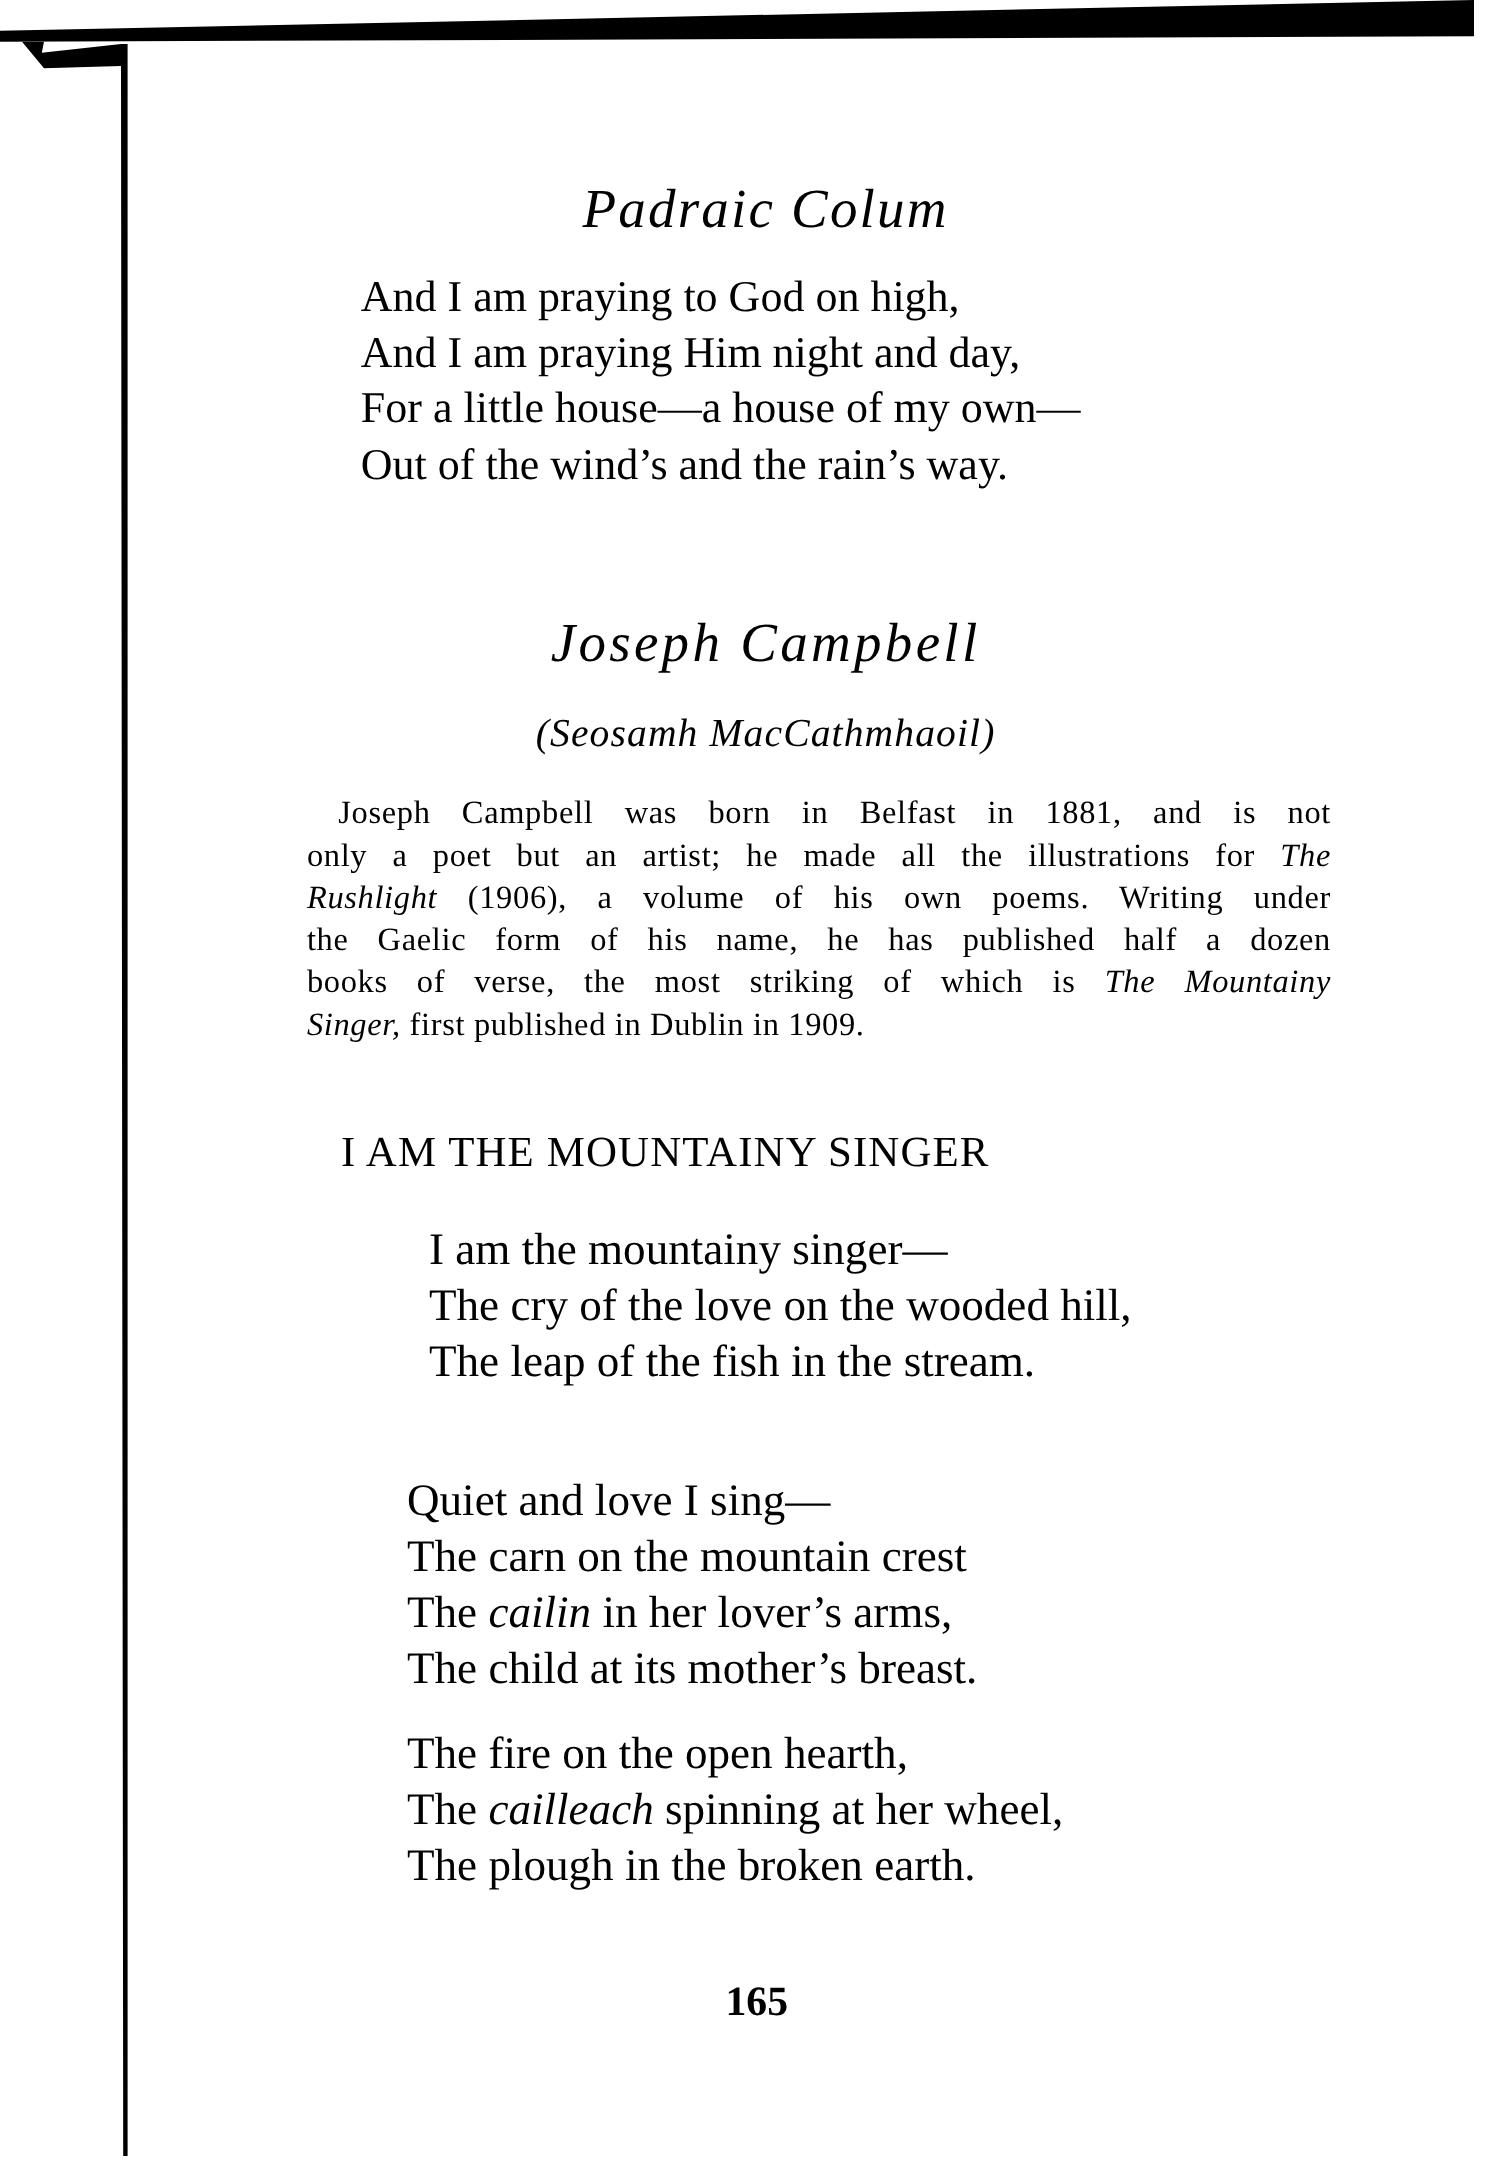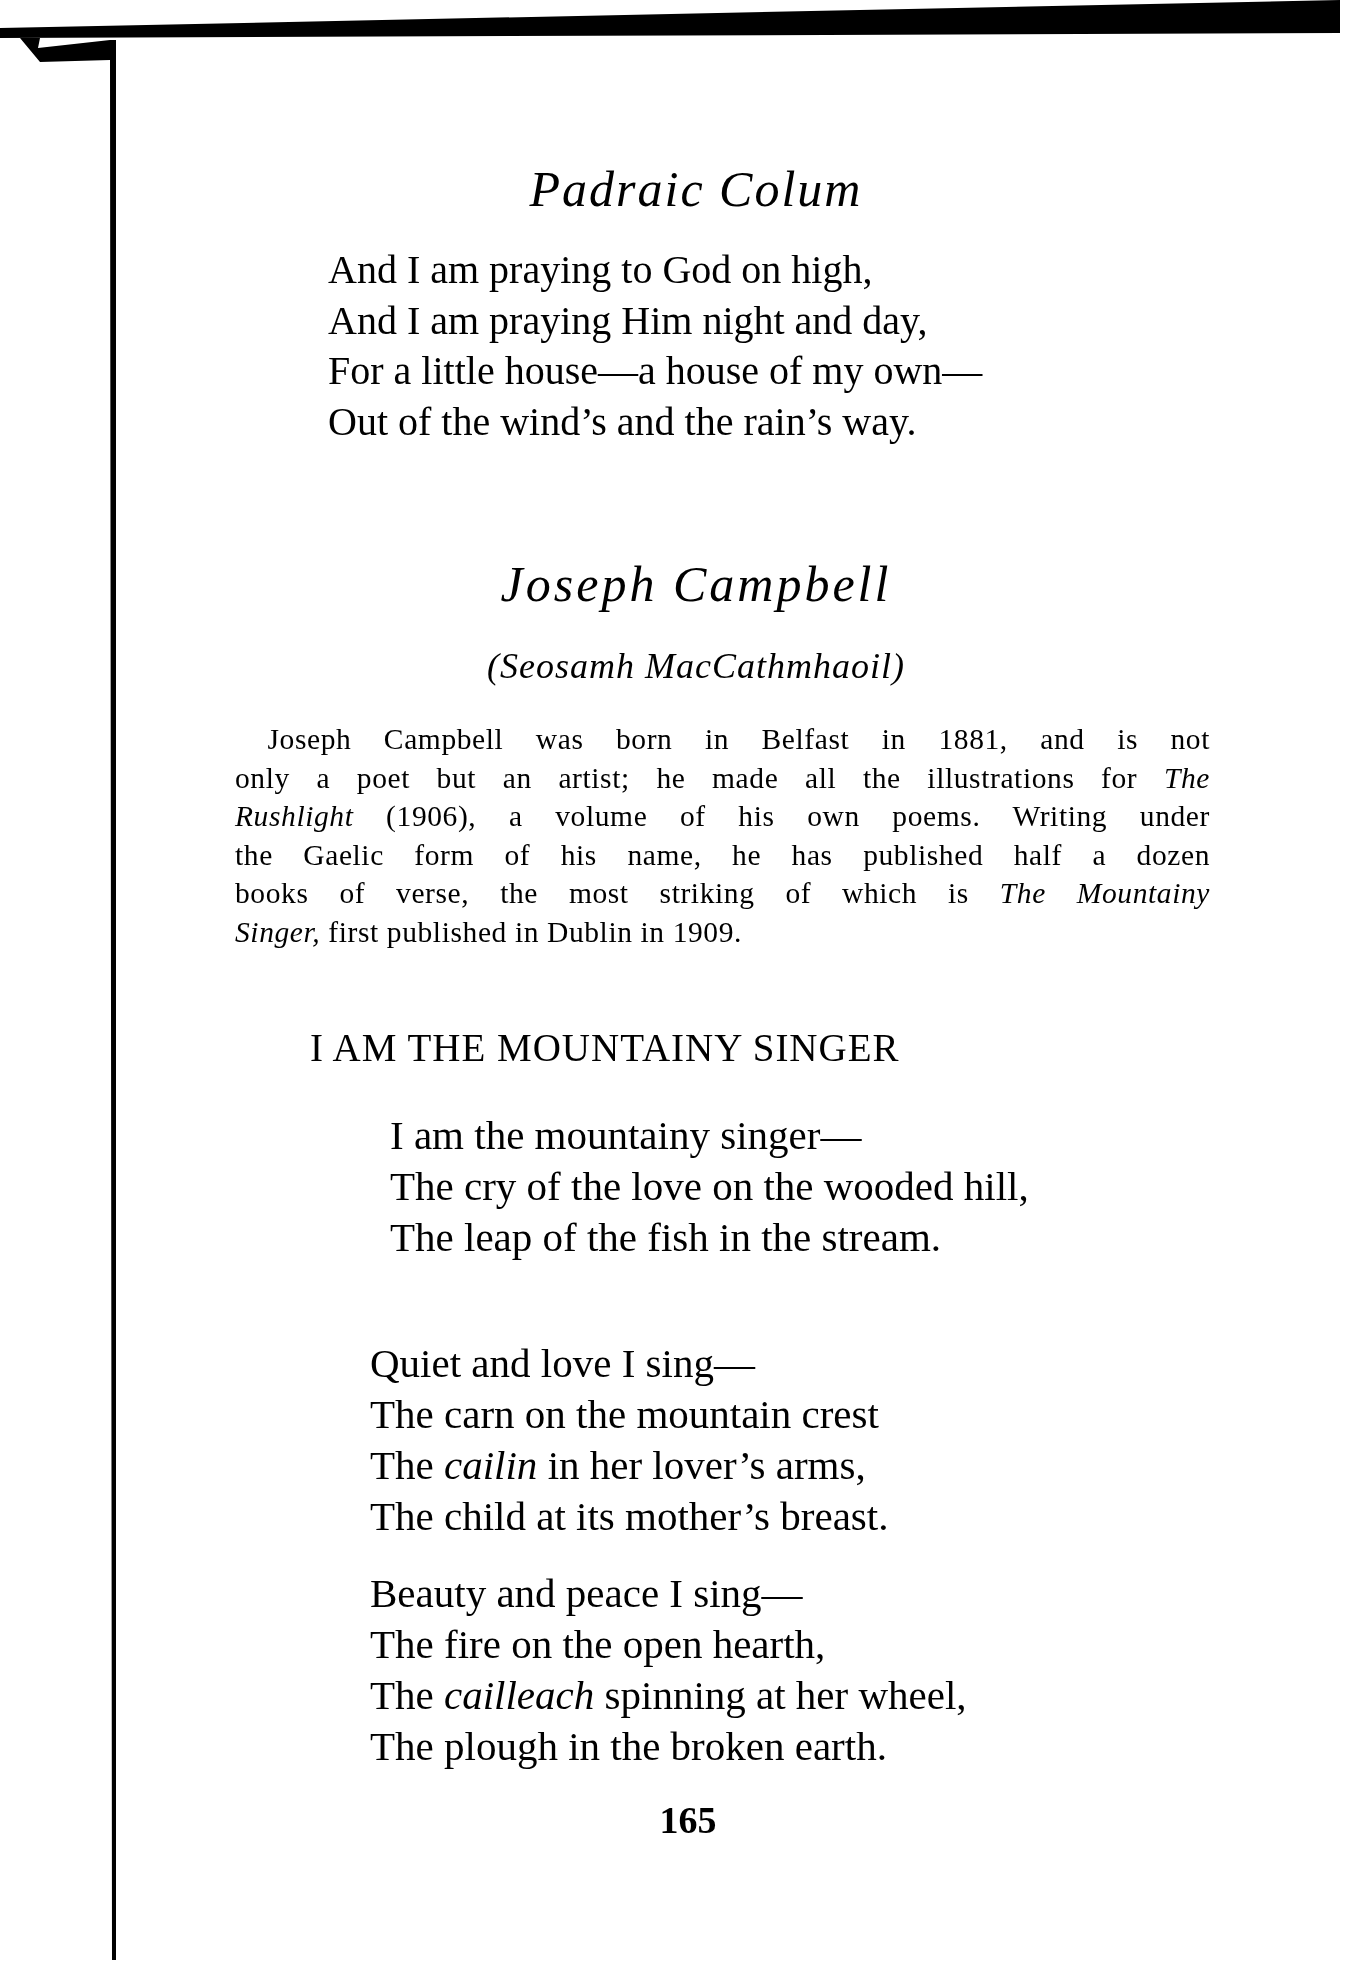--- a/index.html
+++ b/index.html
@@ -12,21 +12,21 @@
             font-style: italic; letter-spacing: 2px; }
   .author.colum { top: 160px; font-size: 50px; left: 16px; }
   .author.campbell { top: 555px; font-size: 50px; left: 16px; letter-spacing: 3px; }
   .gaelic { position: absolute; top: 645px; left: 16px; width: 1360px; text-align: center;
             font-style: italic; font-size: 36px; letter-spacing: 1px; }
   .stanza { position: absolute; font-size: 41px; line-height: 51px; }
   .stanza .line { display: block; white-space: nowrap; }
   .colum-verse { left: 328px; top: 245px; font-size: 40px; line-height: 50.5px; }
   .bio { position: absolute; left: 235px; top: 720px; width: 975px; font-size: 29.5px;
          line-height: 38.5px; text-align: justify; letter-spacing: 0.6px; }
-  .bio .line { display: block; text-align: justify; text-align-last: justify; white-space: nowrap; }
+  .bio .line { display: block; text-align: justify; text-align-last: justify; white-space: nowrap; margin-left: 44px; }
   .bio .line.last { text-align-last: left; }
   .poem-title { position: absolute; left: 310px; top: 1025px; font-size: 39px; letter-spacing: 1px; }
   .stanza1 { left: 370px; top: 1110px; margin-left: 20px; }
   .stanza2 { left: 370px; top: 1338px; }
   .stanza3 { left: 370px; top: 1568px; }
   .page-num { position: absolute; left: 0; top: 1798px; width: 1360px; text-align: center;
               font-size: 38px; font-weight: bold; left: 8px; }
   .it { font-style: italic; }
 </style>
 </head>
@@ -69,20 +69,19 @@
   </div>
 
   <div class="stanza stanza2">
     <span class="line">Quiet and love I sing—</span>
     <span class="line">The carn on the mountain crest</span>
     <span class="line"><span>The</span> <span class="it">cailin</span> <span>in her lover’s arms,</span></span>
     <span class="line">The child at its mother’s breast.</span>
   </div>
 
   <div class="stanza stanza3">
-    <span class="line">Beauty and peace I sing—</span>
     <span class="line">The fire on the open hearth,</span>
     <span class="line"><span>The</span> <span class="it">cailleach</span> <span>spinning at her wheel,</span></span>
     <span class="line">The plough in the broken earth.</span>
   </div>
 
   <div class="page-num">165</div>
 </div>
 
 </body></html>

